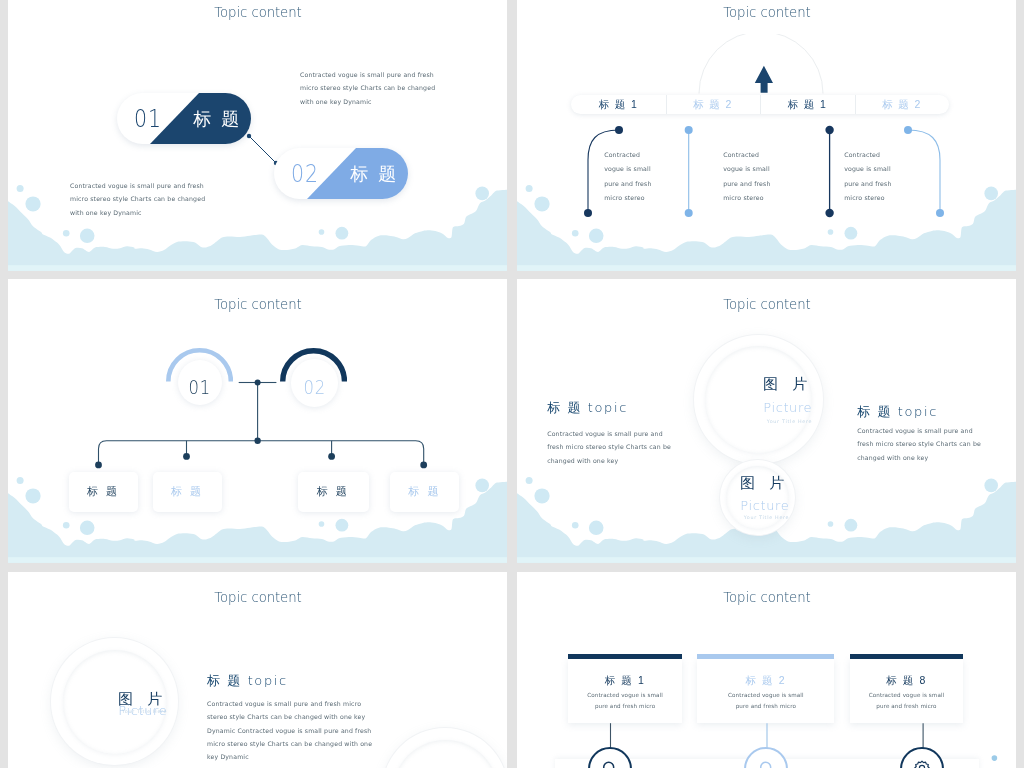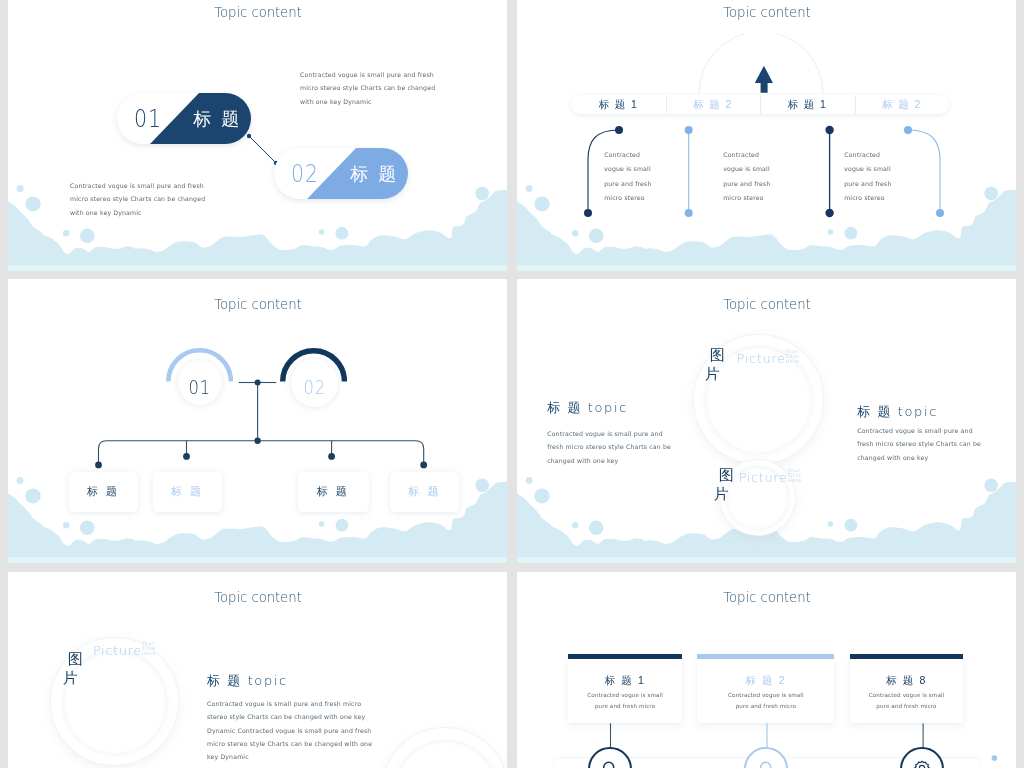--- a/index.html
+++ b/index.html
@@ -47,21 +47,21 @@
   .ncirc span{display:inline-block;transform:scaleX(.82);}
   .tbox{position:absolute;background:#fff;border-radius:5px;
         box-shadow:0 1px 6px rgba(140,160,180,.22);
         display:flex;align-items:center;justify-content:center;
         font-size:11px;letter-spacing:2.5px;}
   
   .picwrap{position:absolute;border-radius:50%;background:#fff;
            box-shadow:0 0 0 1px #f1f3f5, 0 3px 12px rgba(150,165,180,.16);}
   .picinner{position:absolute;border-radius:50%;background:#fff;
             box-shadow:inset 0 1px 4px rgba(150,165,180,.17),0 1px 4px rgba(150,165,180,.12);
-            display:flex;flex-direction:row;align-items:flex-start;justify-content:center;}
+            display:flex;flex-direction:column;align-items:flex-end;justify-content:center;}
   .pic-cn{font-size:15px;letter-spacing:5px;color:#12395e;text-indent:5px;}
   .pic-en{font-size:13px;color:#accbee;letter-spacing:.6px;font-family:"DejaVu Sans",sans-serif;font-weight:300;}
   .pic-sub{font-size:4.8px;color:#c3d6e6;letter-spacing:.7px;font-family:"DejaVu Sans",sans-serif;}
   .head-cn{position:absolute;font-size:13px;color:#15456d;letter-spacing:1.6px;white-space:nowrap;
            font-family:"DejaVu Sans",sans-serif;font-weight:300;}
   
   .card{position:absolute;background:#fff;box-shadow:0 2px 7px rgba(140,160,180,.18);}
   .card .topbar{position:absolute;left:0;right:0;top:-5.3px;height:5.3px;}
   .card .ch{position:absolute;left:0;right:0;top:14.5px;text-align:center;
             font-size:10.5px;letter-spacing:1.6px;}

